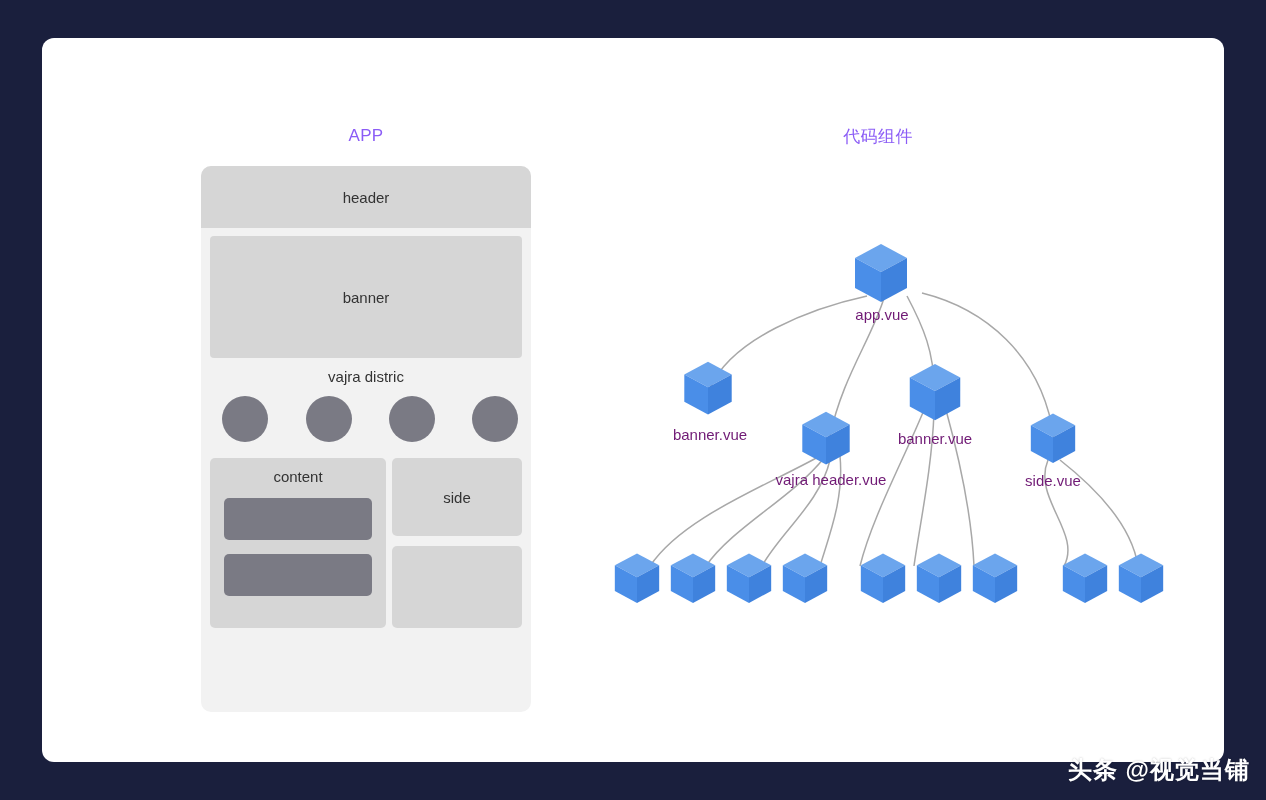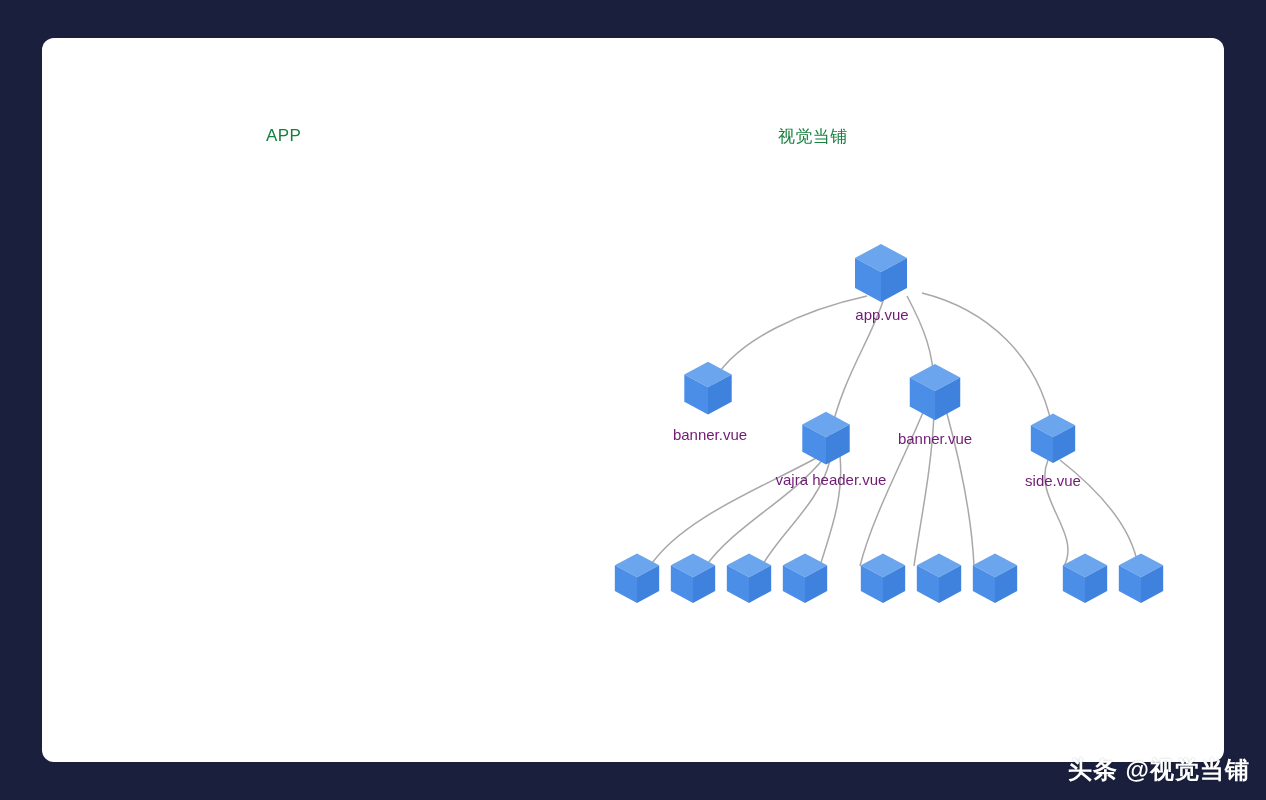--- a/index.html
+++ b/index.html
@@ -29,21 +29,22 @@
     top: 38px;
     width: 1182px;
     height: 724px;
     background: #ffffff;
     border-radius: 12px;
   }
 
   
   .panel-title {
     position: absolute;
-    color: #15803d;
+    text-align: center;
+    color: #8b5cf6;
     font-size: 17px;
     letter-spacing: 0.4px;
     white-space: nowrap;
   }
   #title-app {
     left: 224px;
     top: 88px;
     width: 200px;
   }
   #title-code {
@@ -198,22 +199,46 @@
   }
 </style>
 </head>
 <body>
 
 <div id="stage">
   <div id="card">
 
     <div class="panel-title" id="title-app">APP</div>
 
-    <div class="panel-title" id="title-code">视觉当铺</div>
-
+    <div class="panel-title" id="title-code">代码组件</div>
+
+    <div id="phone">
+
+      <div class="blk" id="blk-header">header</div>
+
+      <div class="blk" id="blk-banner">banner</div>
+
+      <div id="vajra">
+        <div id="vajra-label">vajra distric</div>
+        <div class="circle" style="left:21px"></div>
+        <div class="circle" style="left:105px"></div>
+        <div class="circle" style="left:188px"></div>
+        <div class="circle" style="left:271px"></div>
+      </div>
+
+      <div class="blk" id="blk-content">
+        <div id="content-label">content</div>
+        <div class="content-bar" id="content-bar-1"></div>
+        <div class="content-bar" id="content-bar-2"></div>
+      </div>
+
+      <div class="blk" id="blk-side">side</div>
+
+      <div class="blk" id="blk-side-2"></div>
+    </div>
 
     <div id="tree">
 
       <svg id="tree-links" viewBox="0 0 680 470">
         <g fill="none" stroke="#a8a8a8" stroke-width="1.5">
 
           <path d="M 305 108 C 250 120 170 150 148 200"></path>
 
           <path d="M 322 110 C 310 150 280 190 268 248"></path>
 

